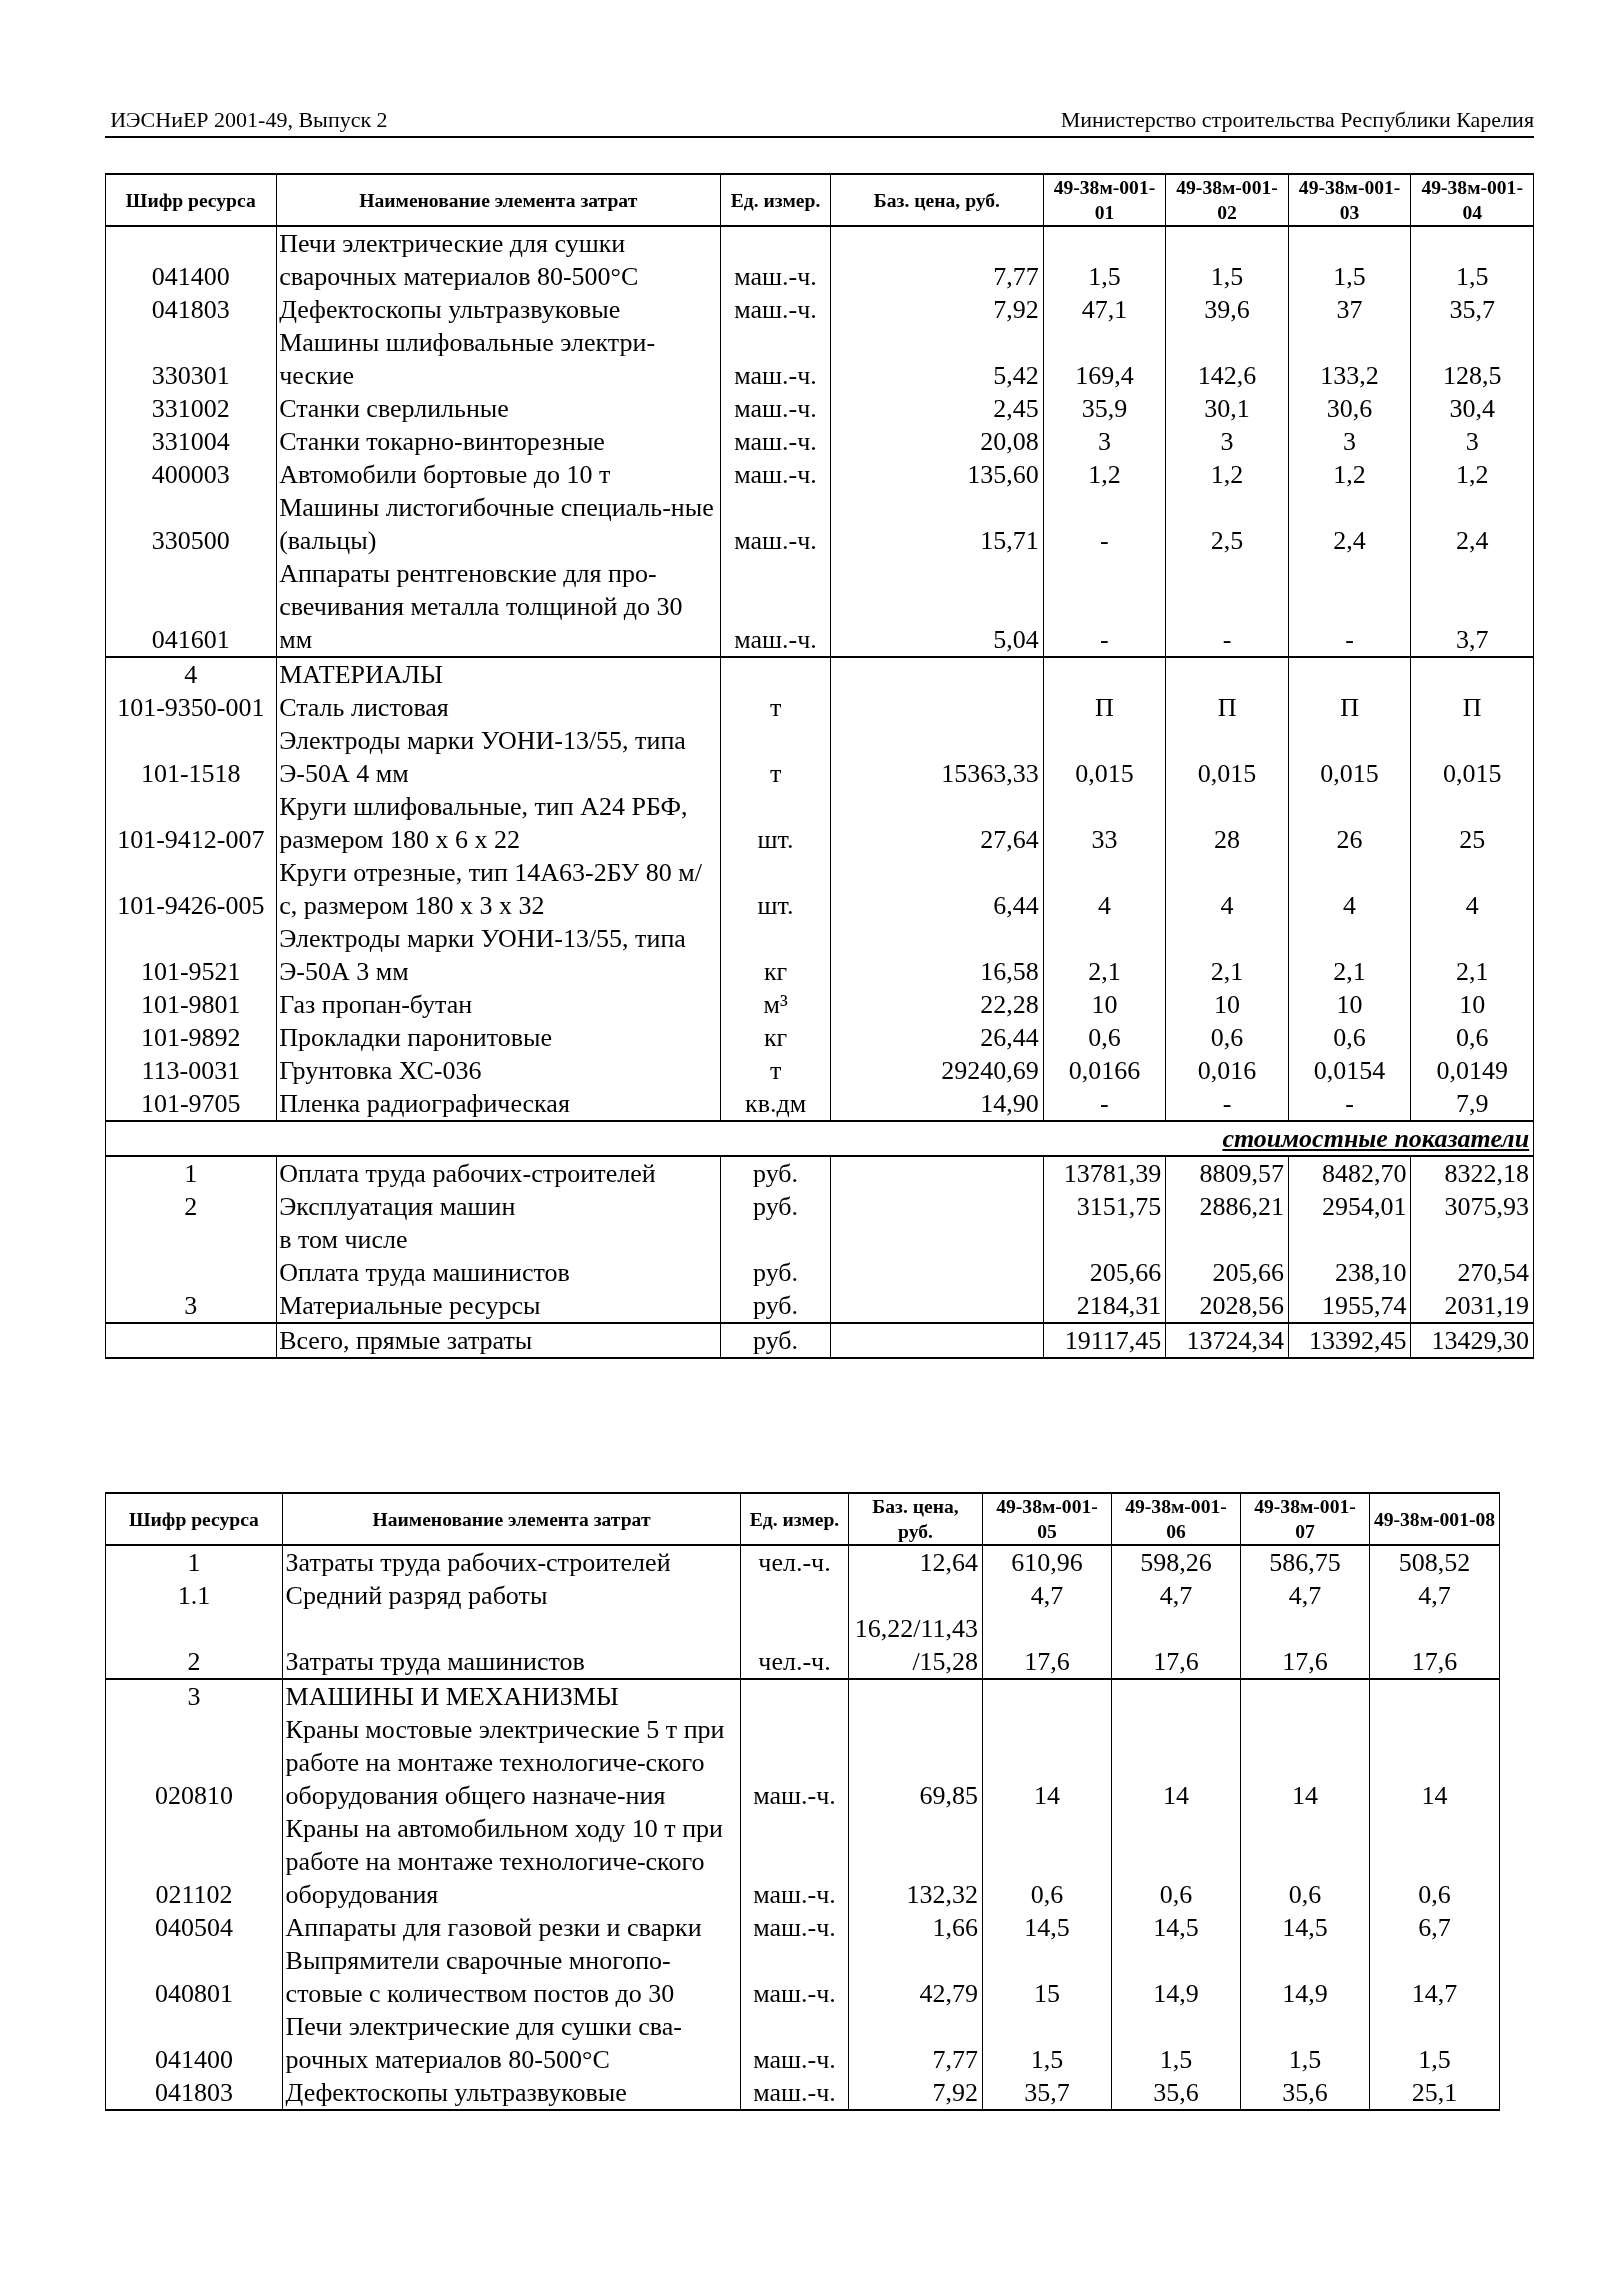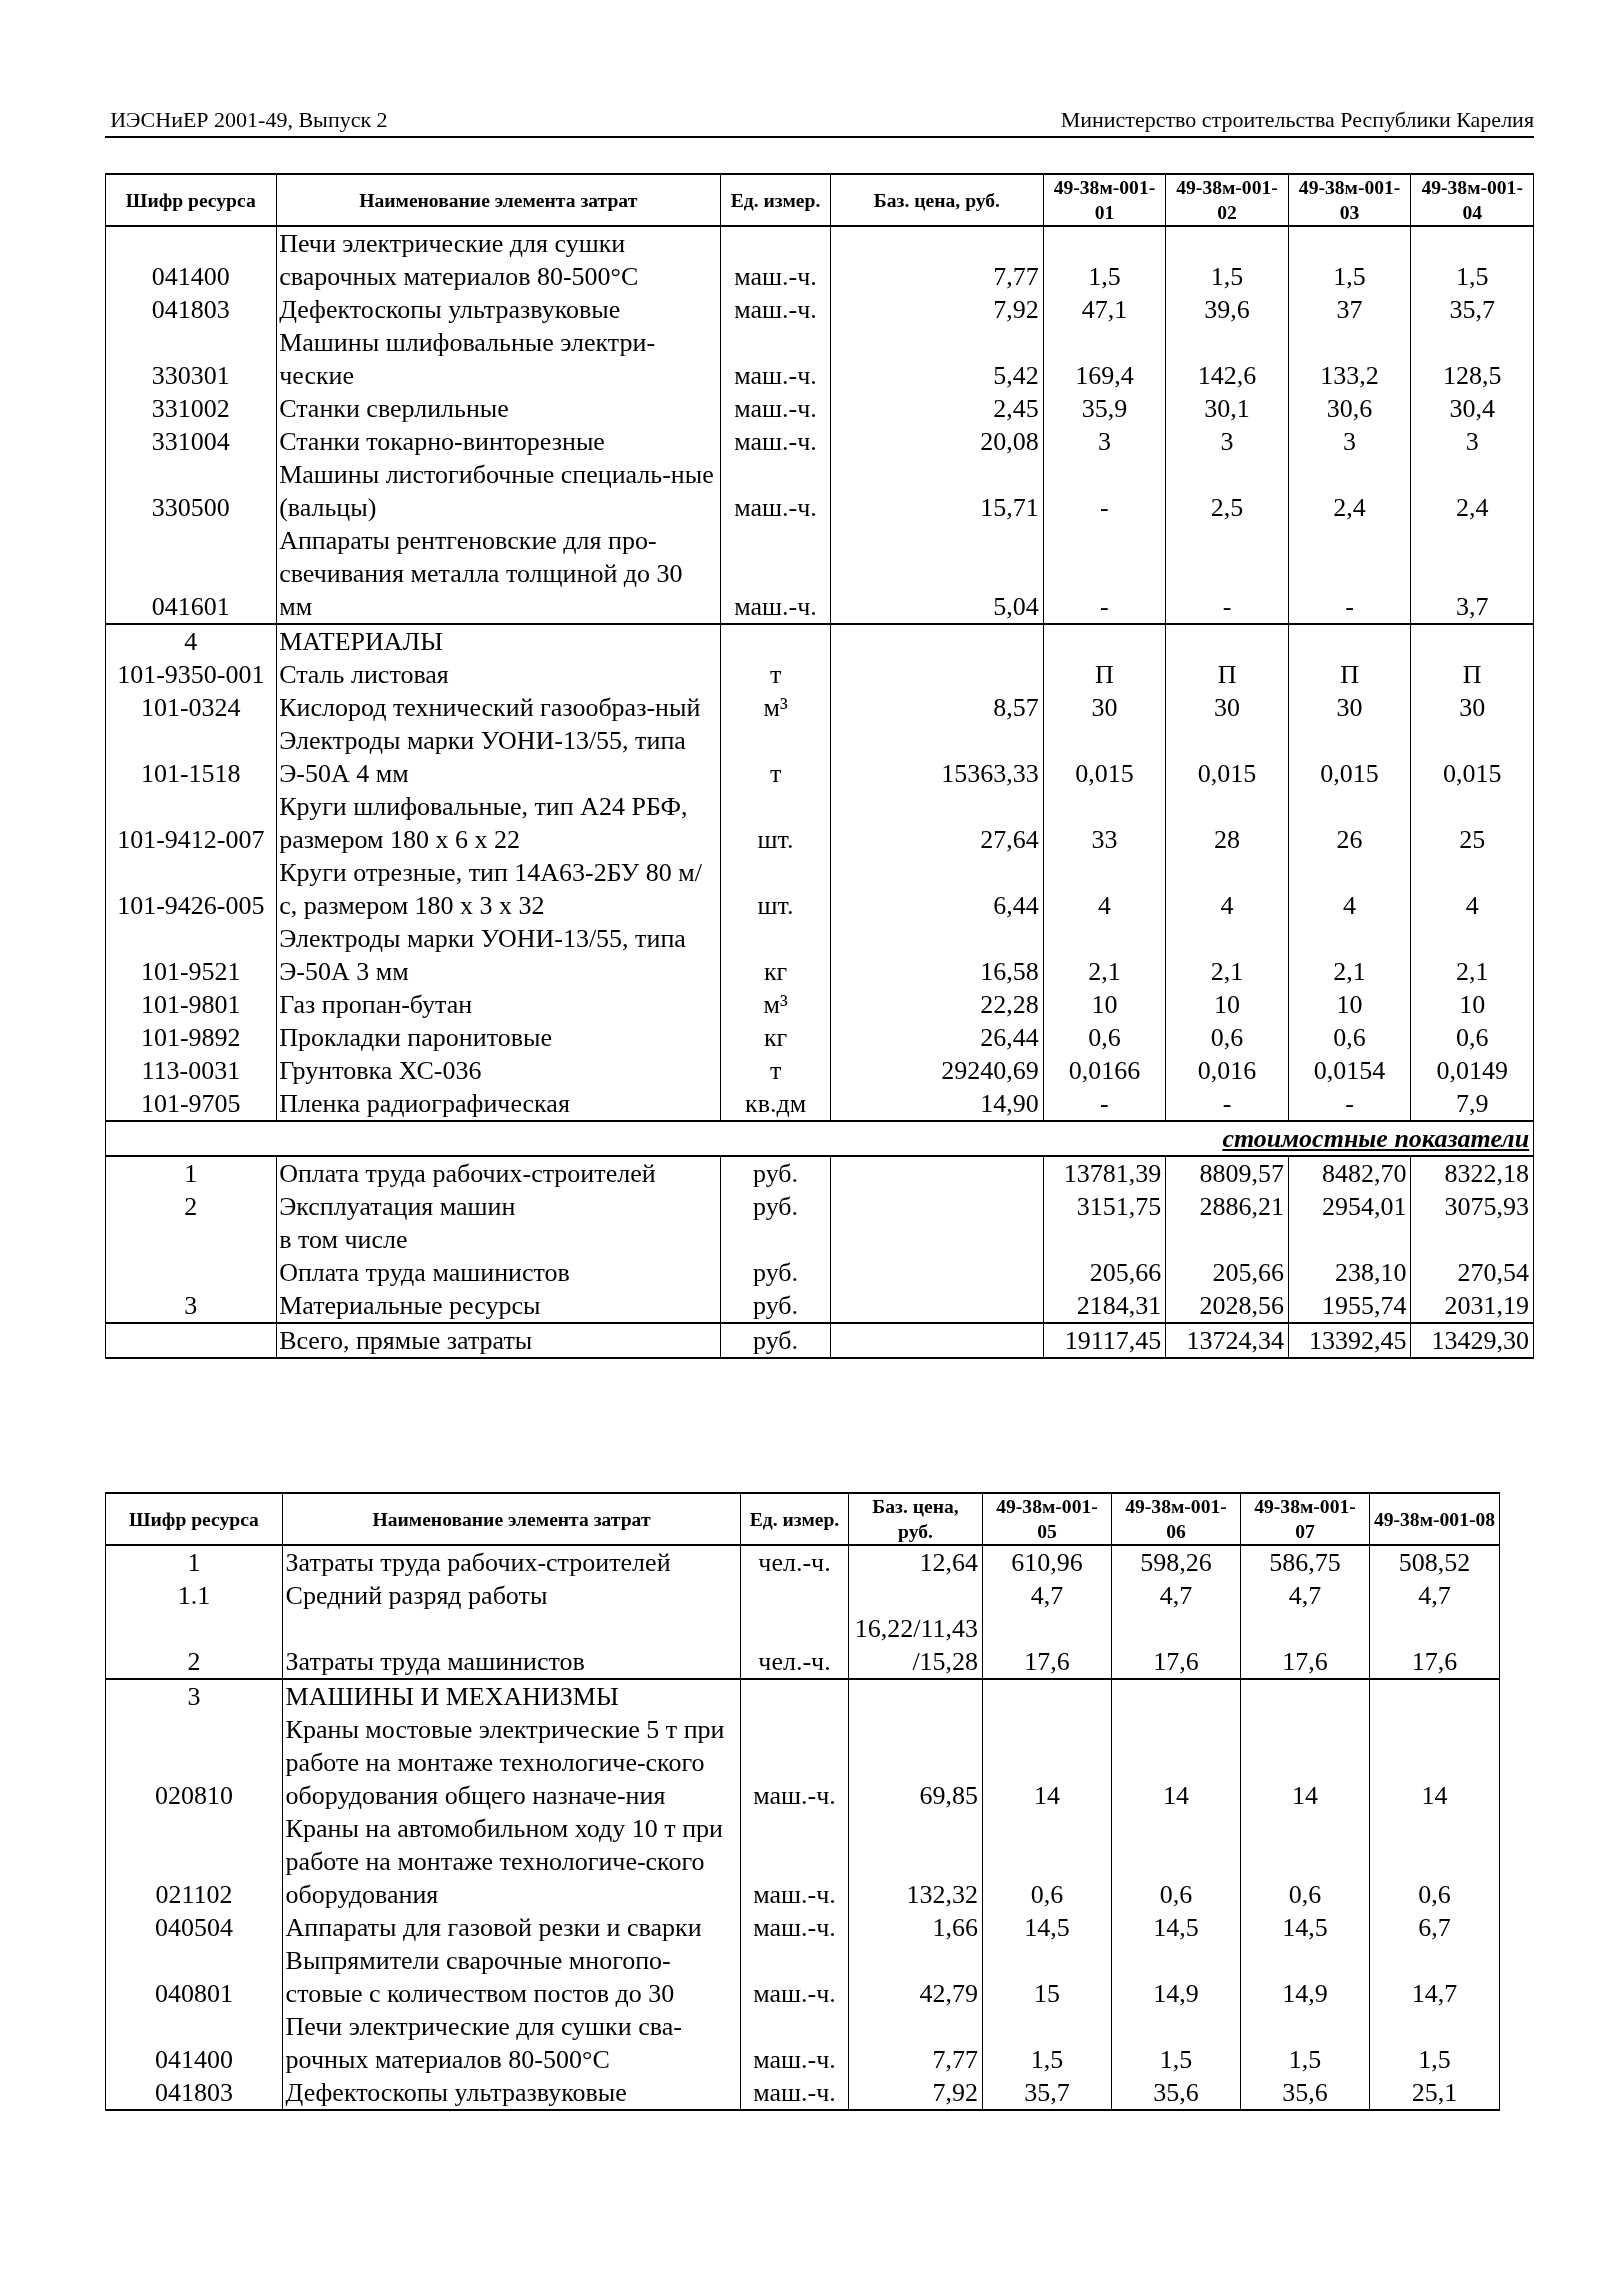--- a/index.html
+++ b/index.html
@@ -102,20 +102,30 @@
         <td class="code">331004</td>
         <td class="name">Станки токарно-винторезные</td>
         <td class="unit">маш.-ч.</td>
         <td class="price">20,08</td>
         <td class="val">3</td>
         <td class="val">3</td>
         <td class="val">3</td>
         <td class="val">3</td>
       </tr>
       <tr>
+        <td class="code">400003</td>
+        <td class="name">Автомобили бортовые до 10 т</td>
+        <td class="unit">маш.-ч.</td>
+        <td class="price">135,60</td>
+        <td class="val">1,2</td>
+        <td class="val">1,2</td>
+        <td class="val">1,2</td>
+        <td class="val">1,2</td>
+      </tr>
+      <tr>
         <td class="code">330500</td>
         <td class="name">Машины листогибочные специаль-ные (вальцы)</td>
         <td class="unit">маш.-ч.</td>
         <td class="price">15,71</td>
         <td class="val">-</td>
         <td class="val">2,5</td>
         <td class="val">2,4</td>
         <td class="val">2,4</td>
       </tr>
       <tr>
@@ -144,30 +154,20 @@
   <tbody id="t1-materials">
       <tr>
         <td class="code ital">101-9350-001</td>
         <td class="name ital">Сталь листовая</td>
         <td class="unit ital">т</td>
         <td class="price"></td>
         <td class="val ital">П</td>
         <td class="val ital">П</td>
         <td class="val ital">П</td>
         <td class="val ital">П</td>
-      </tr>
-      <tr>
-        <td class="code">101-0324</td>
-        <td class="name">Кислород технический газообраз-ный</td>
-        <td class="unit">м³</td>
-        <td class="price">8,57</td>
-        <td class="val">30</td>
-        <td class="val">30</td>
-        <td class="val">30</td>
-        <td class="val">30</td>
       </tr>
       <tr>
         <td class="code">101-1518</td>
         <td class="name">Электроды марки УОНИ-13/55, типа Э-50А 4 мм</td>
         <td class="unit">т</td>
         <td class="price">15363,33</td>
         <td class="val">0,015</td>
         <td class="val">0,015</td>
         <td class="val">0,015</td>
         <td class="val">0,015</td>

